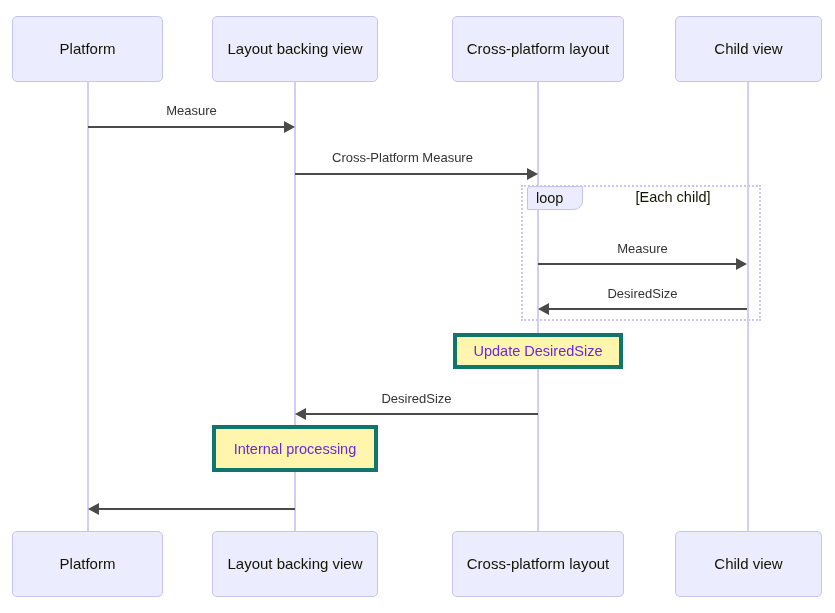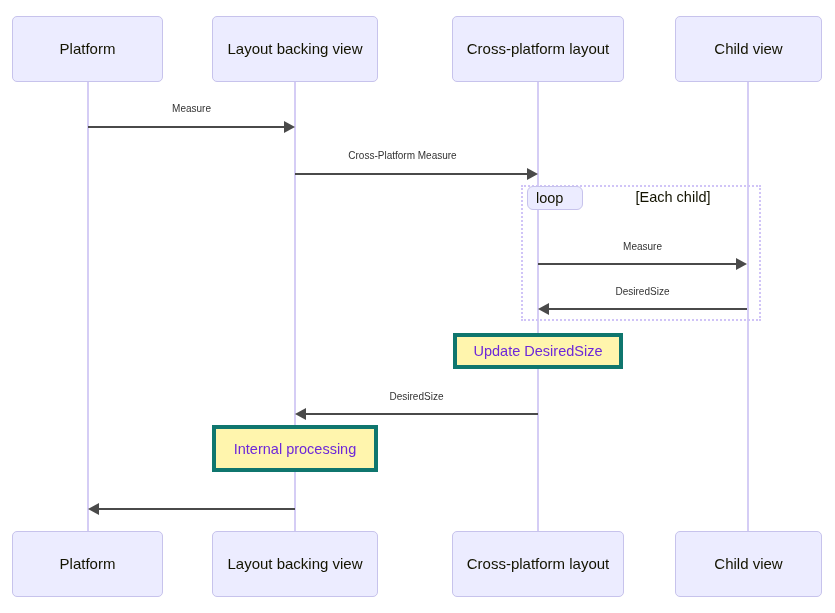--- a/index.html
+++ b/index.html
@@ -54,21 +54,21 @@
     border-bottom: 6px solid transparent;
   }
   .arrowhead.right {
     border-left: 11px solid #4a4a4a;
   }
   .arrowhead.left {
     border-right: 11px solid #4a4a4a;
   }
   .msg-label {
     position: absolute;
-    font-size: 10px;
+    font-size: 13px;
     color: #333333;
     text-align: center;
     white-space: nowrap;
     line-height: 1;
   }
   
   .loop-frame {
     position: absolute;
     box-sizing: border-box;
     border: 2px dotted #d0c4f7;
@@ -133,21 +133,21 @@
 
   <div class="msg-label" style="left:88px; top:104px; width:207px;">Measure</div>
   <div class="msg" style="left:88px; top:126px; width:196px;"></div>
   <div class="arrowhead right" style="left:284px; top:121px;"></div>
 
   <div class="msg-label" style="left:281px; top:151px; width:243px;">Cross-Platform Measure</div>
   <div class="msg" style="left:295px; top:173px; width:232px;"></div>
   <div class="arrowhead right" style="left:527px; top:168px;"></div>
 
   <div class="loop-frame" style="left:521px; top:185px; width:240px; height:136px;"></div>
-  <div class="loop-tab" style="left:527px; top:186px; width:56px; height:24px;border-radius:6px;">
+  <div class="loop-tab" style="left:527px; top:186px; width:56px; height:24px;">
     <span>loop</span>
   </div>
   <div class="loop-condition" style="left:593px; top:189px; width:160px;">[Each child]</div>
 
   <div class="msg-label" style="left:538px; top:242px; width:209px;">Measure</div>
   <div class="msg" style="left:538px; top:263px; width:198px;"></div>
   <div class="arrowhead right" style="left:736px; top:258px;"></div>
 
   <div class="msg-label" style="left:538px; top:287px; width:209px;">DesiredSize</div>
   <div class="msg" style="left:549px; top:308px; width:198px;"></div>

